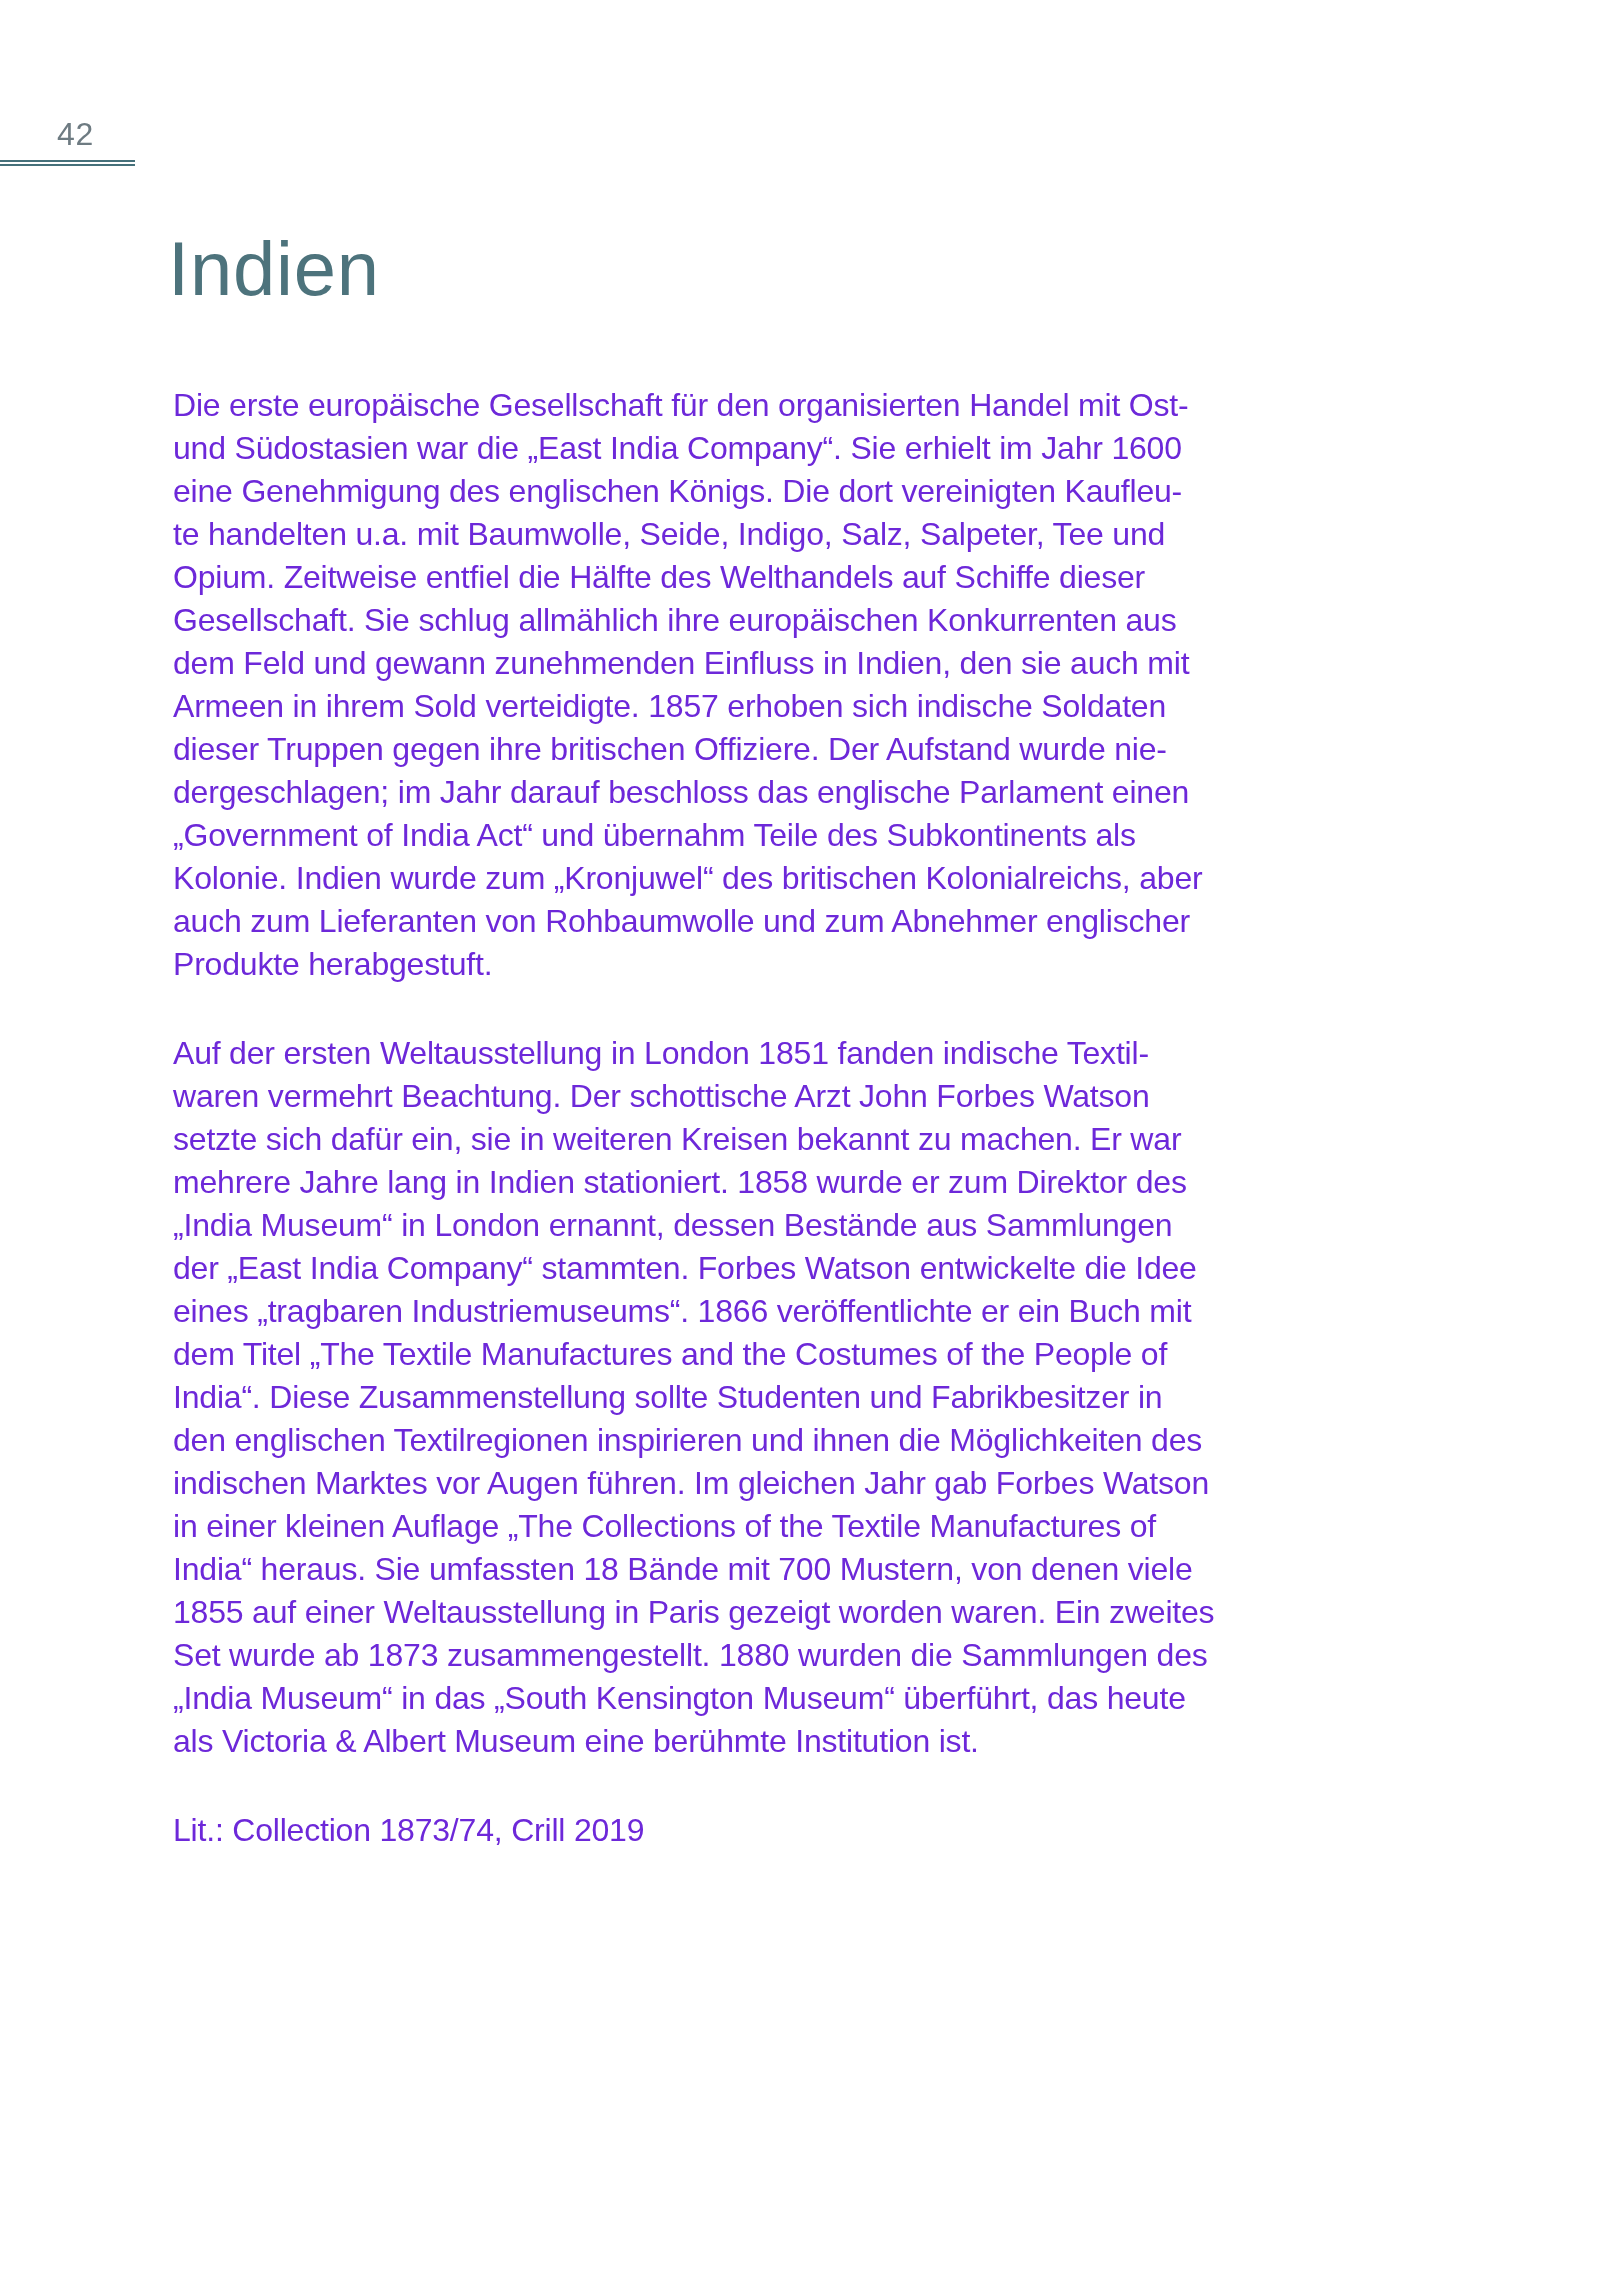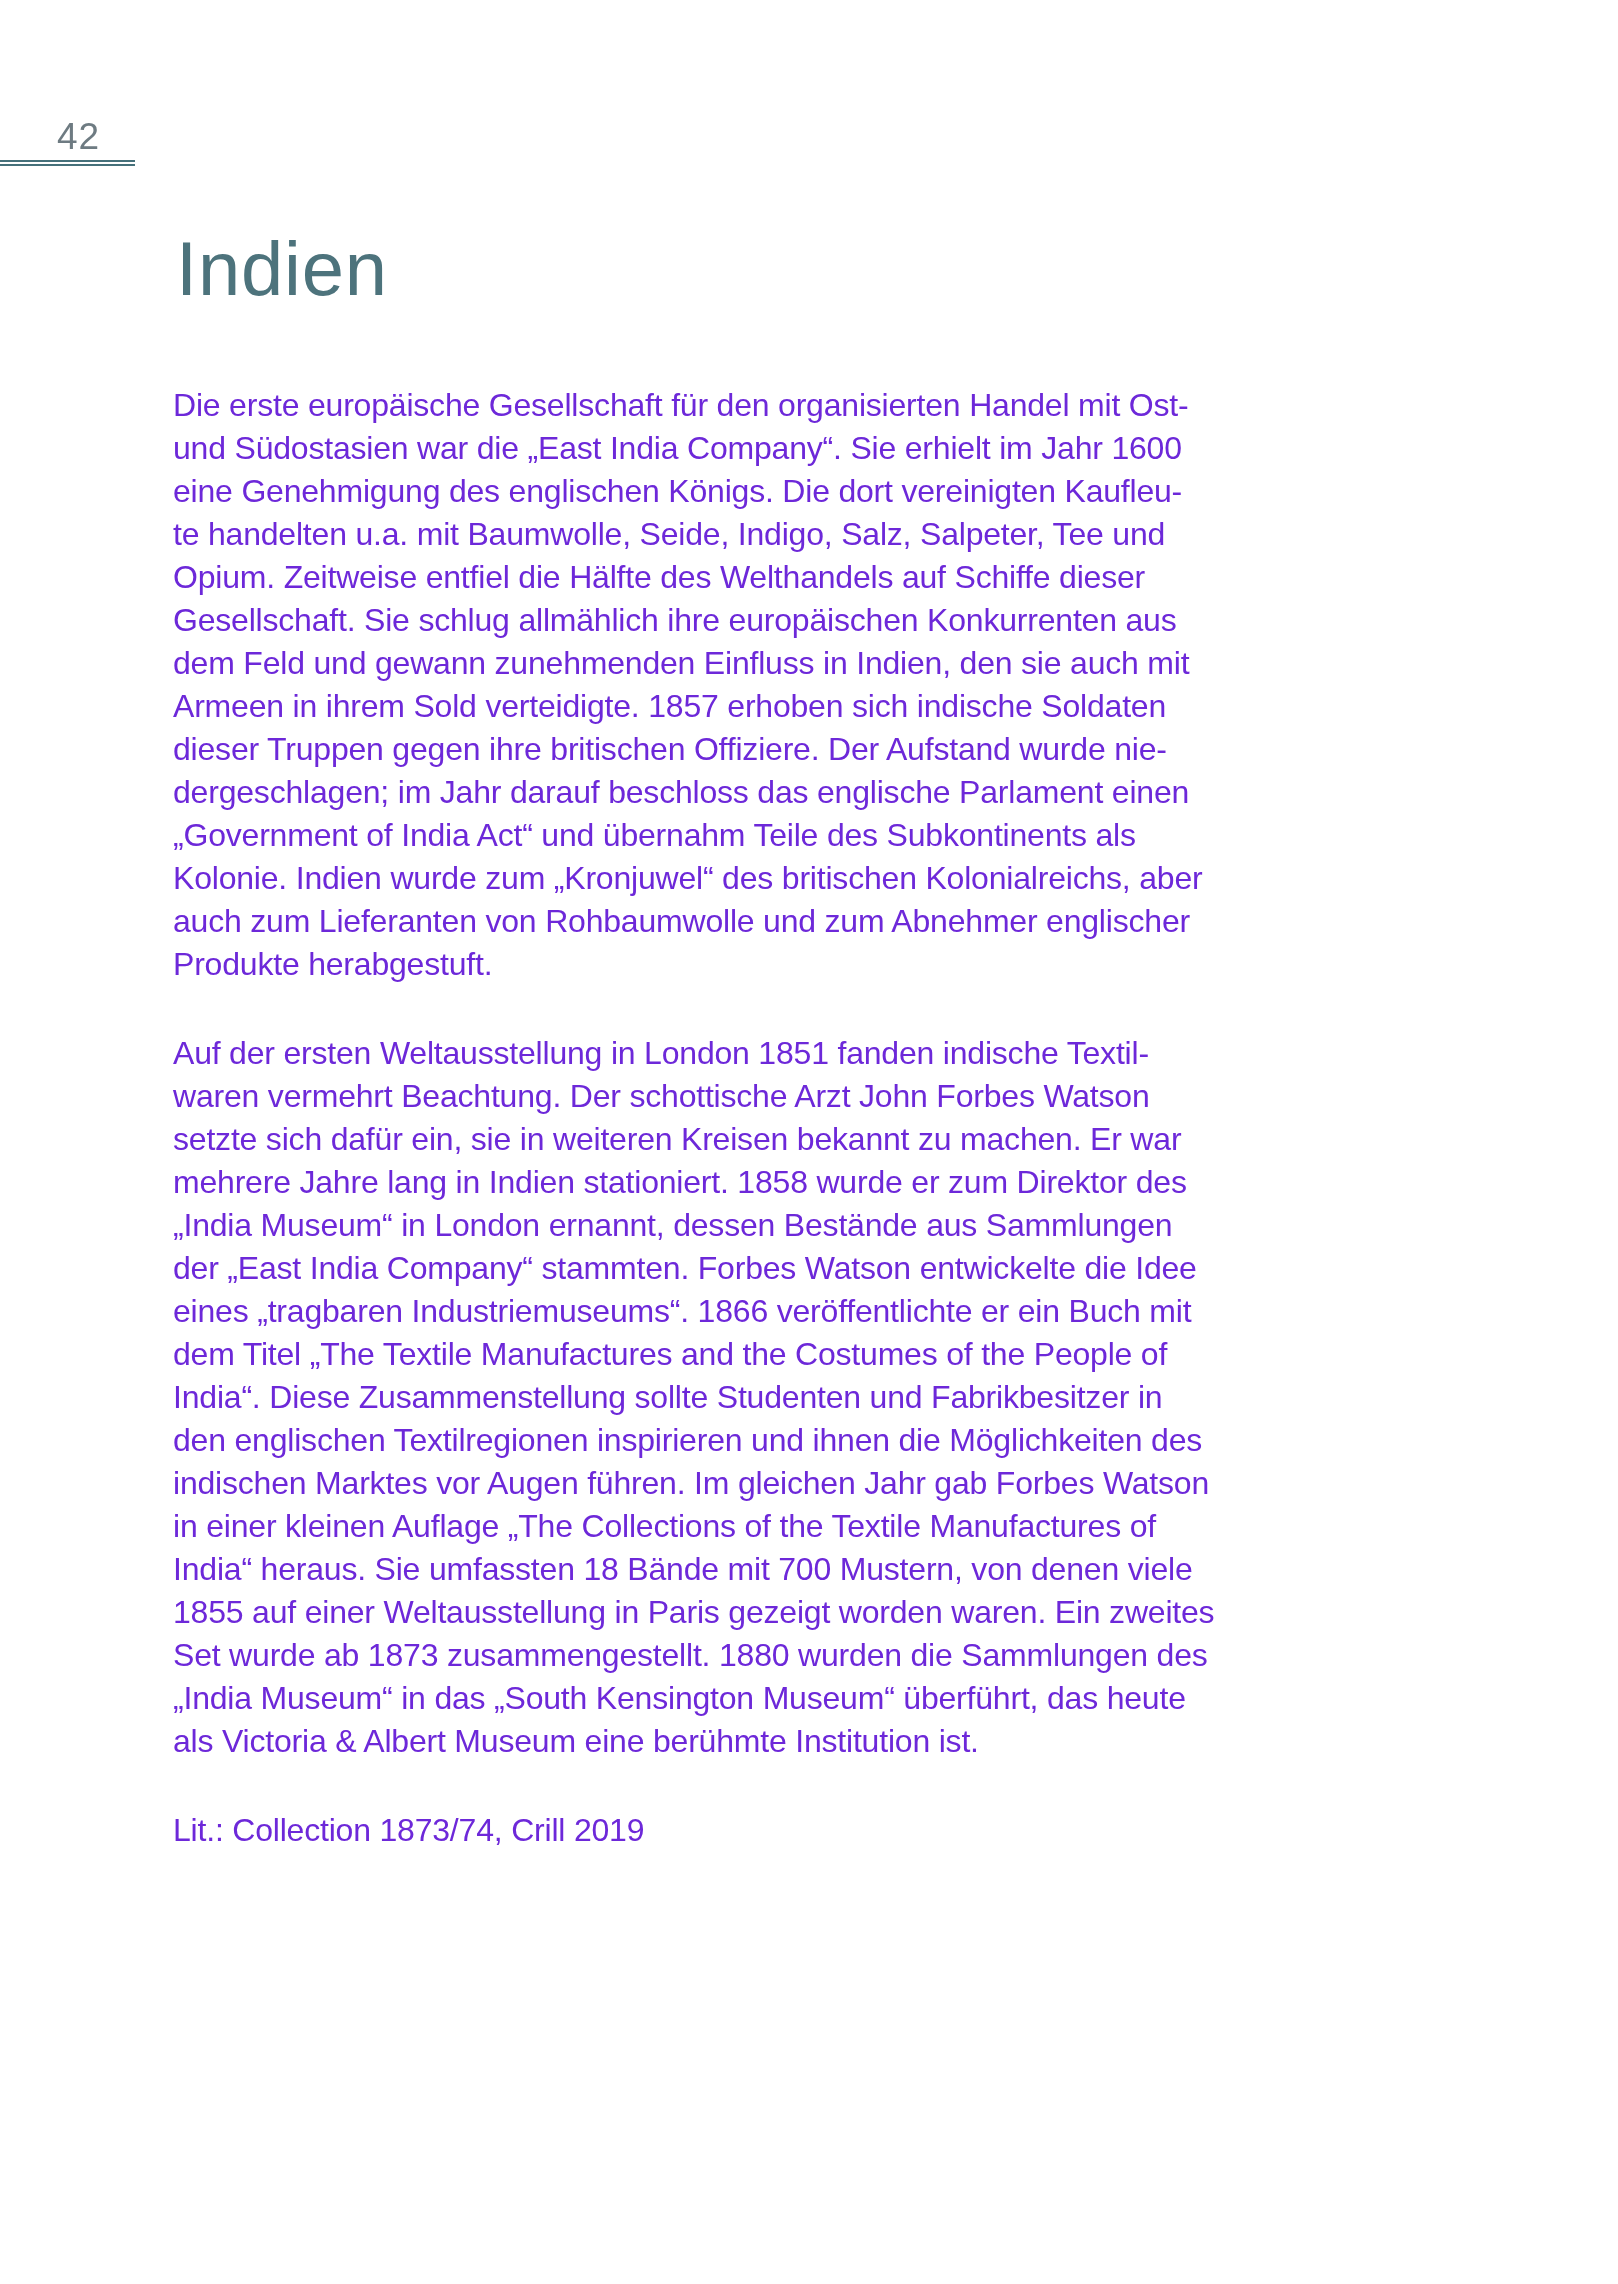--- a/index.html
+++ b/index.html
@@ -8,37 +8,37 @@
     width: 1618px;
     height: 2284px;
     background: #ffffff;
     font-family: "Liberation Sans", "DejaVu Sans", sans-serif;
     overflow: hidden;
   }
   .pagenum {
     position: absolute;
     left: 57px;
     top: 116px;
-    font-size: 37px;
+    font-size: 32px;
     font-weight: 300;
     color: #6e7b82;
     letter-spacing: 0.8px;
   }
   .rule {
     position: absolute;
     left: 0;
     top: 160px;
     width: 135px;
     height: 2.4px;
     border-top: 2.4px solid #45707a;
     border-bottom: 2.4px solid #45707a;
   }
   .title {
     position: absolute;
-    left: 176px;
+    left: 168px;
     top: 225px;
     margin: 0;
     font-size: 76px;
     font-weight: 400;
     color: #4d737c;
     letter-spacing: 0.8px;
   }
   .content {
     position: absolute;
     left: 173px;

